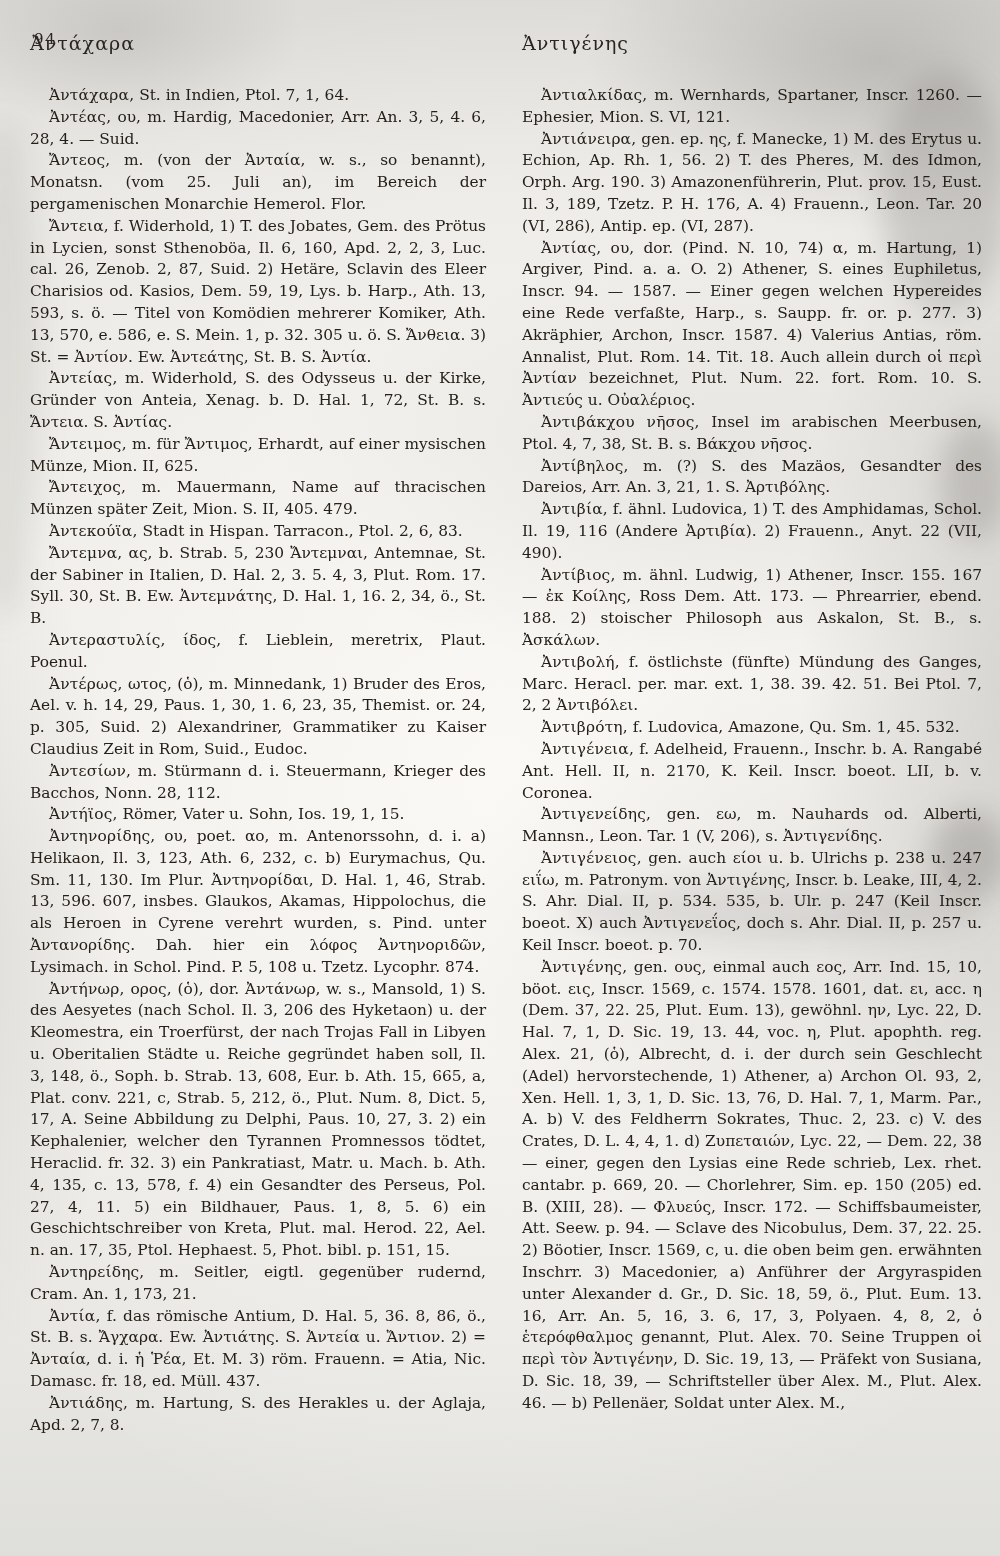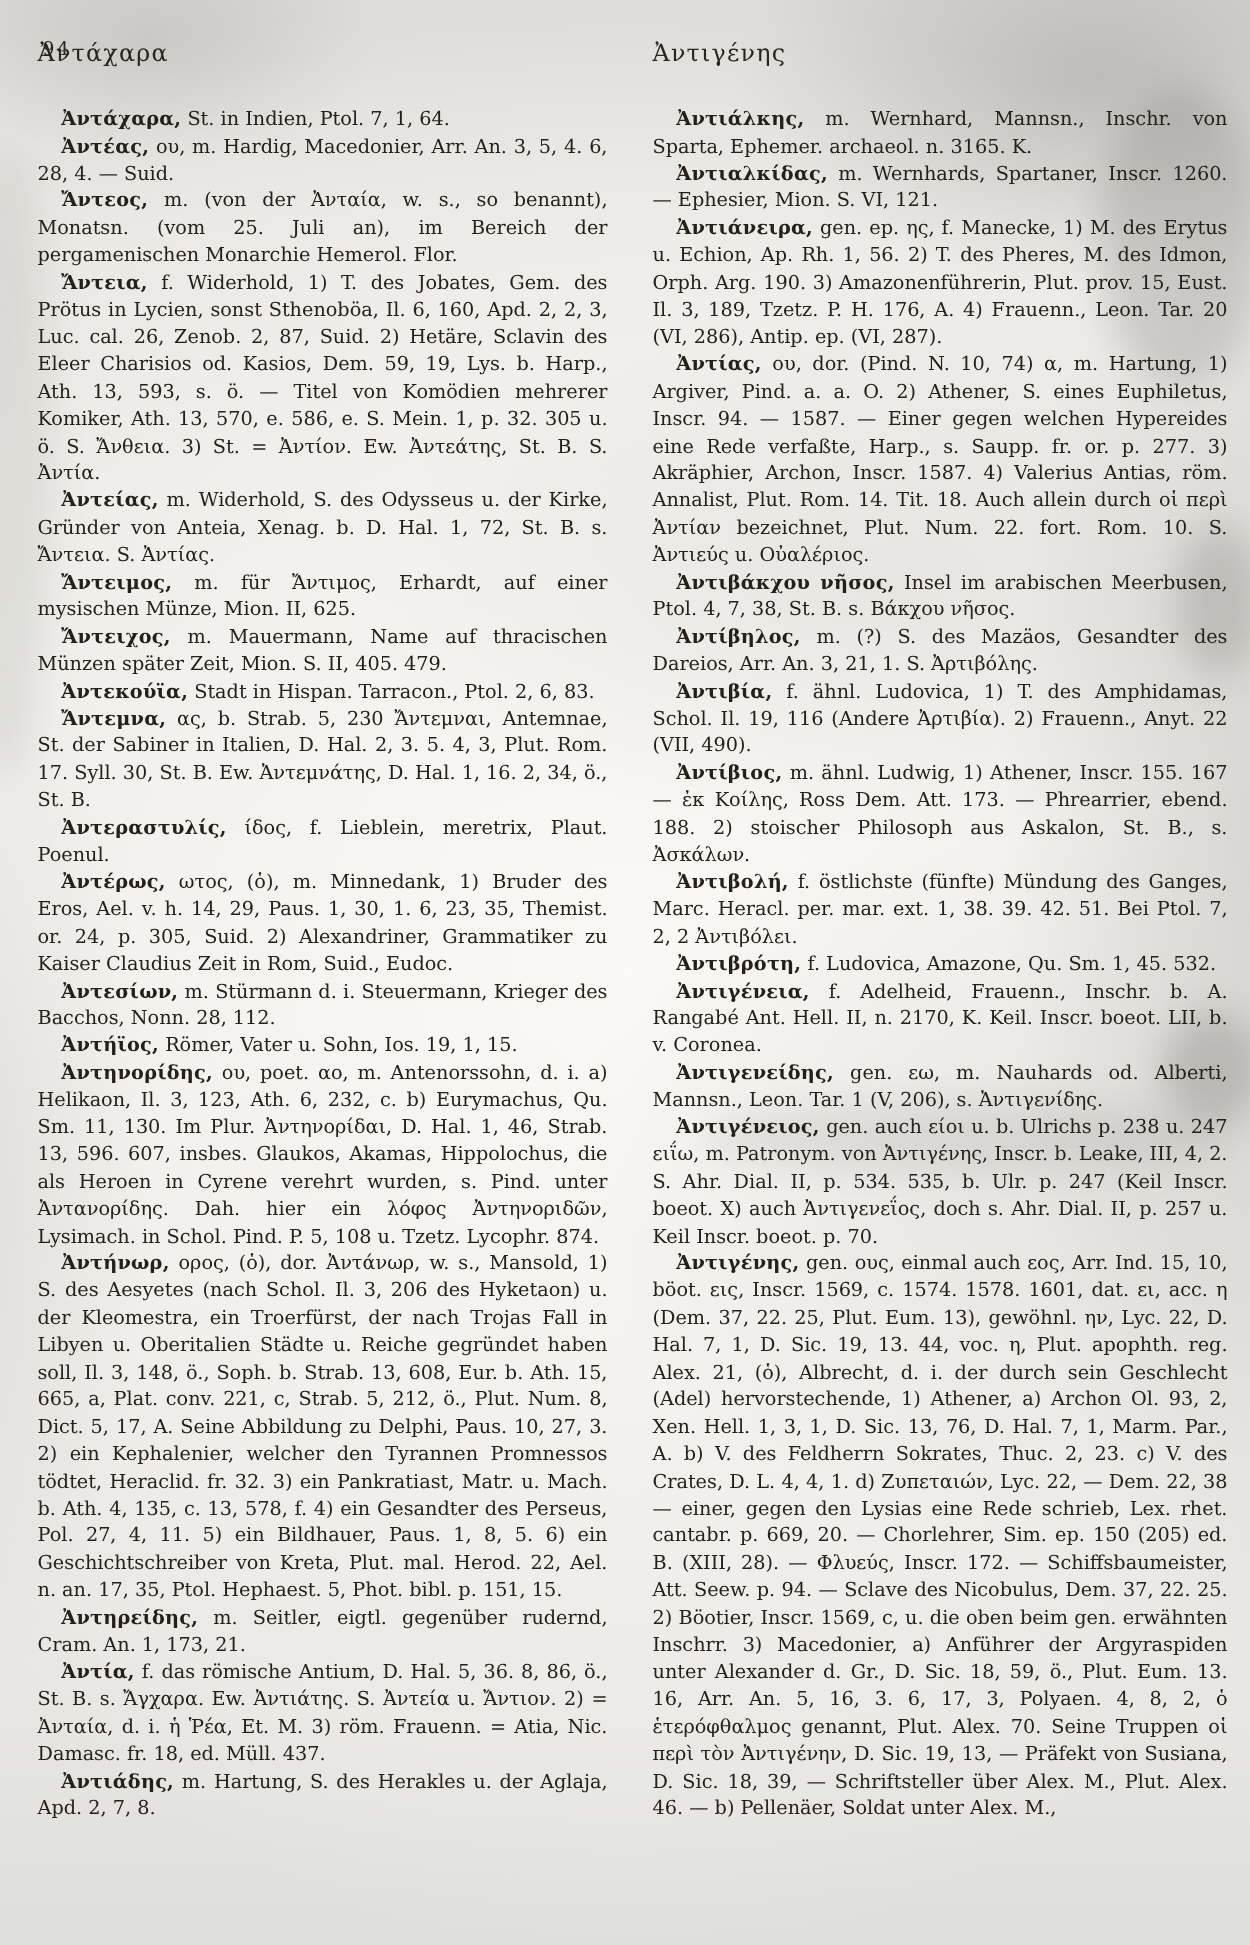--- a/index.html
+++ b/index.html
@@ -41,21 +41,21 @@
 
   .col{
     position:absolute;top:85px;width:456px;
     font-size:15.4px;line-height:21.8px;color:#262019;
     text-align:justify;
   }
   .col.left{left:30px;}
   .col.right{left:522px;width:460px;}
 
   p.entry{margin:0;text-indent:19px;}
-  p.entry .head{font-weight:bold;letter-spacing:.2px;}
+  p.entry .head{font-weight:normal;letter-spacing:.2px;}
 </style>
 </head>
 <body>
 
 <div class="paper"></div>
 <div class="blot b1"></div>
 <div class="blot b2"></div>
 <div class="blot b3"></div>
 <div class="blot b4"></div>
 <div class="blot b5"></div>
@@ -78,21 +78,20 @@
     <p class="entry"><span class="head">Ἀντέρως,</span><span class="body"> ωτος, (ὁ), m. Minnedank, 1) Bruder des Eros, Ael. v. h. 14, 29, Paus. 1, 30, 1. 6, 23, 35, Themist. or. 24, p. 305, Suid. 2) Alexandriner, Grammatiker zu Kaiser Claudius Zeit in Rom, Suid., Eudoc.</span></p>
     <p class="entry"><span class="head">Ἀντεσίων,</span><span class="body"> m. Stürmann d. i. Steuermann, Krieger des Bacchos, Nonn. 28, 112.</span></p>
     <p class="entry"><span class="head">Ἀντήϊος,</span><span class="body"> Römer, Vater u. Sohn, Ios. 19, 1, 15.</span></p>
     <p class="entry"><span class="head">Ἀντηνορίδης,</span><span class="body"> ου, poet. αο, m. Antenorssohn, d. i. a) Helikaon, Il. 3, 123, Ath. 6, 232, c. b) Eurymachus, Qu. Sm. 11, 130. Im Plur. Ἀντηνορίδαι, D. Hal. 1, 46, Strab. 13, 596. 607, insbes. Glaukos, Akamas, Hippolochus, die als Heroen in Cyrene verehrt wurden, s. Pind. unter Ἀντανορίδης. Dah. hier ein λόφος Ἀντηνοριδῶν, Lysimach. in Schol. Pind. P. 5, 108 u. Tzetz. Lycophr. 874.</span></p>
     <p class="entry"><span class="head">Ἀντήνωρ,</span><span class="body"> ορος, (ὁ), dor. Ἀντάνωρ, w. s., Mansold, 1) S. des Aesyetes (nach Schol. Il. 3, 206 des Hyketaon) u. der Kleomestra, ein Troerfürst, der nach Trojas Fall in Libyen u. Oberitalien Städte u. Reiche gegründet haben soll, Il. 3, 148, ö., Soph. b. Strab. 13, 608, Eur. b. Ath. 15, 665, a, Plat. conv. 221, c, Strab. 5, 212, ö., Plut. Num. 8, Dict. 5, 17, A. Seine Abbildung zu Delphi, Paus. 10, 27, 3. 2) ein Kephalenier, welcher den Tyrannen Promnessos tödtet, Heraclid. fr. 32. 3) ein Pankratiast, Matr. u. Mach. b. Ath. 4, 135, c. 13, 578, f. 4) ein Gesandter des Perseus, Pol. 27, 4, 11. 5) ein Bildhauer, Paus. 1, 8, 5. 6) ein Geschichtschreiber von Kreta, Plut. mal. Herod. 22, Ael. n. an. 17, 35, Ptol. Hephaest. 5, Phot. bibl. p. 151, 15.</span></p>
     <p class="entry"><span class="head">Ἀντηρείδης,</span><span class="body"> m. Seitler, eigtl. gegenüber rudernd, Cram. An. 1, 173, 21.</span></p>
     <p class="entry"><span class="head">Ἀντία,</span><span class="body"> f. das römische Antium, D. Hal. 5, 36. 8, 86, ö., St. B. s. Ἄγχαρα. Ew. Ἀντιάτης. S. Ἀντεία u. Ἄντιον. 2) = Ἀνταία, d. i. ἡ Ῥέα, Et. M. 3) röm. Frauenn. = Atia, Nic. Damasc. fr. 18, ed. Müll. 437.</span></p>
     <p class="entry"><span class="head">Ἀντιάδης,</span><span class="body"> m. Hartung, S. des Herakles u. der Aglaja, Apd. 2, 7, 8.</span></p>
   </div>
 <div class="col right" id="col-right">
-    <p class="entry"><span class="head">Ἀντιάλκης,</span><span class="body"> m. Wernhard, Mannsn., Inschr. von Sparta, Ephemer. archaeol. n. 3165. K.</span></p>
     <p class="entry"><span class="head">Ἀντιαλκίδας,</span><span class="body"> m. Wernhards, Spartaner, Inscr. 1260. — Ephesier, Mion. S. VI, 121.</span></p>
     <p class="entry"><span class="head">Ἀντιάνειρα,</span><span class="body"> gen. ep. ης, f. Manecke, 1) M. des Erytus u. Echion, Ap. Rh. 1, 56. 2) T. des Pheres, M. des Idmon, Orph. Arg. 190. 3) Amazonenführerin, Plut. prov. 15, Eust. Il. 3, 189, Tzetz. P. H. 176, A. 4) Frauenn., Leon. Tar. 20 (VI, 286), Antip. ep. (VI, 287).</span></p>
     <p class="entry"><span class="head">Ἀντίας,</span><span class="body"> ου, dor. (Pind. N. 10, 74) α, m. Hartung, 1) Argiver, Pind. a. a. O. 2) Athener, S. eines Euphiletus, Inscr. 94. — 1587. — Einer gegen welchen Hypereides eine Rede verfaßte, Harp., s. Saupp. fr. or. p. 277. 3) Akräphier, Archon, Inscr. 1587. 4) Valerius Antias, röm. Annalist, Plut. Rom. 14. Tit. 18. Auch allein durch οἱ περὶ Ἀντίαν bezeichnet, Plut. Num. 22. fort. Rom. 10. S. Ἀντιεύς u. Οὐαλέριος.</span></p>
     <p class="entry"><span class="head">Ἀντιβάκχου νῆσος,</span><span class="body"> Insel im arabischen Meerbusen, Ptol. 4, 7, 38, St. B. s. Βάκχου νῆσος.</span></p>
     <p class="entry"><span class="head">Ἀντίβηλος,</span><span class="body"> m. (?) S. des Mazäos, Gesandter des Dareios, Arr. An. 3, 21, 1. S. Ἀρτιβόλης.</span></p>
     <p class="entry"><span class="head">Ἀντιβία,</span><span class="body"> f. ähnl. Ludovica, 1) T. des Amphidamas, Schol. Il. 19, 116 (Andere Ἀρτιβία). 2) Frauenn., Anyt. 22 (VII, 490).</span></p>
     <p class="entry"><span class="head">Ἀντίβιος,</span><span class="body"> m. ähnl. Ludwig, 1) Athener, Inscr. 155. 167 — ἐκ Κοίλης, Ross Dem. Att. 173. — Phrearrier, ebend. 188. 2) stoischer Philosoph aus Askalon, St. B., s. Ἀσκάλων.</span></p>
     <p class="entry"><span class="head">Ἀντιβολή,</span><span class="body"> f. östlichste (fünfte) Mündung des Ganges, Marc. Heracl. per. mar. ext. 1, 38. 39. 42. 51. Bei Ptol. 7, 2, 2 Ἀντιβόλει.</span></p>
     <p class="entry"><span class="head">Ἀντιβρότη,</span><span class="body"> f. Ludovica, Amazone, Qu. Sm. 1, 45. 532.</span></p>
     <p class="entry"><span class="head">Ἀντιγένεια,</span><span class="body"> f. Adelheid, Frauenn., Inschr. b. A. Rangabé Ant. Hell. II, n. 2170, K. Keil. Inscr. boeot. LII, b. v. Coronea.</span></p>

